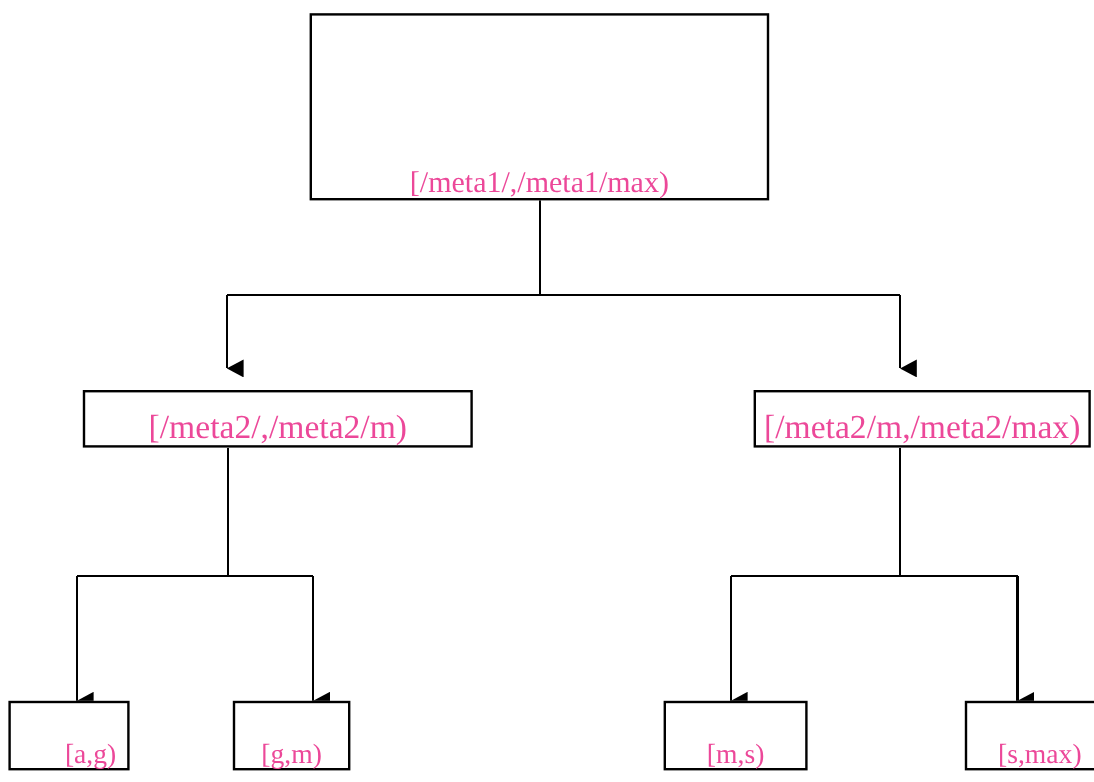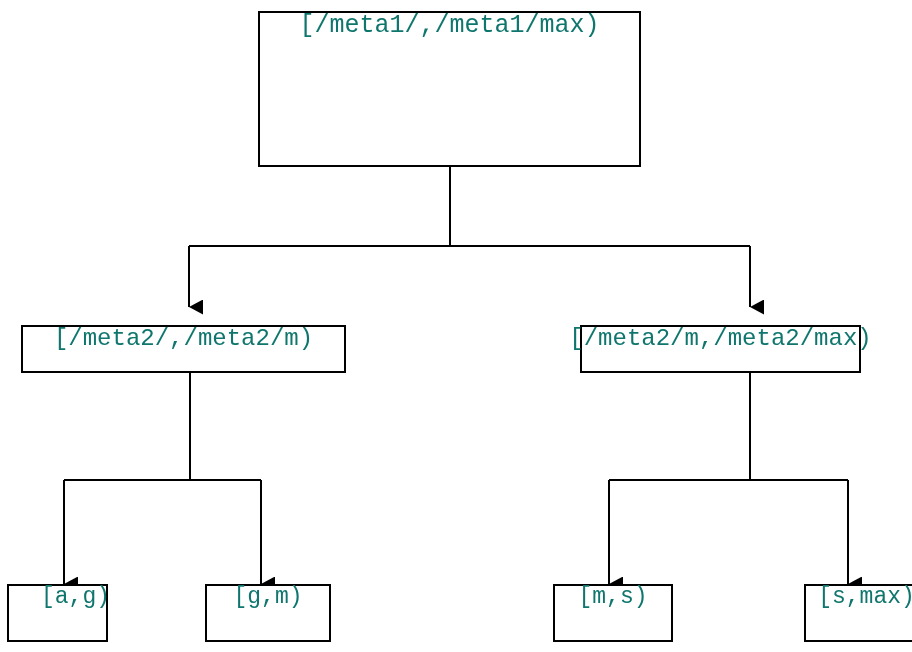--- a/index.html
+++ b/index.html
@@ -26,34 +26,34 @@
     top: 0;
     width: 912px;
     height: 652px;
   }
   .tree-node {
     position: absolute;
     box-sizing: border-box;
     border: 2px solid #000000;
     background: #ffffff;
     display: flex;
-    align-items: flex-start;
+    align-items: flex-end;
     justify-content: center;
-    color: #0f766e;
-    font-family: Liberation Mono, monospace;
+    color: #ec4899;
+    font-family: Liberation Serif, serif;
     white-space: pre;
     z-index: 2;
   }
   .node-label {
     display: block;
     line-height: 1;
     letter-spacing: 0px;
   }
   .node-root   { font-size: 25px; }
-  .node-mid    { font-size: 24px; }
+  .node-mid    { font-size: 28px; margin-left: 48px; }
   .node-leaf   { font-size: 23px; }
 </style>
 </head>
 <body>
 
 <div id="diagram-canvas">
 
   <svg id="edge-layer" width="912" height="652" viewBox="0 0 912 652" xmlns="http://www.w3.org/2000/svg">
     <defs>
       <marker id="arrow-down" markerWidth="15" markerHeight="14" refX="7.5" refY="14" orient="auto" markerUnits="userSpaceOnUse">
@@ -92,21 +92,21 @@
   </div>
 
   <div class="tree-node node-mid" style="left:580px; top:325px; width:281px; height:48px;">
     <span class="node-label">[/meta2/m,/meta2/max)</span>
   </div>
 
   <div class="tree-node node-leaf" style="left:7px; top:584px; width:101px; height:58px;padding-left:36px;">
     <span class="node-label">[a,g)</span>
   </div>
 
-  <div class="tree-node node-leaf" style="left:205px; top:584px; width:126px; height:58px;">
+  <div class="tree-node node-leaf" style="left:194px; top:584px; width:98px; height:58px;">
     <span class="node-label">[g,m)</span>
   </div>
 
   <div class="tree-node node-leaf" style="left:553px; top:584px; width:120px; height:58px;">
     <span class="node-label">[m,s)</span>
   </div>
 
   <div class="tree-node node-leaf" style="left:804px; top:584px; width:125px; height:58px;">
     <span class="node-label">[s,max)</span>
   </div>

